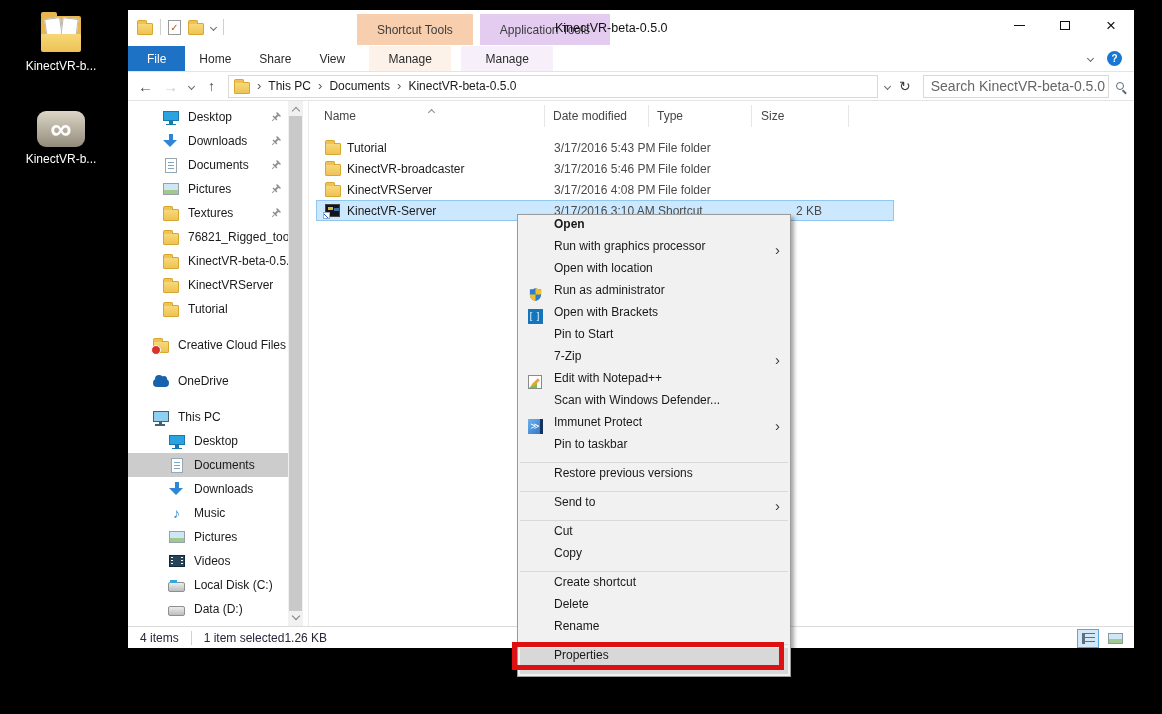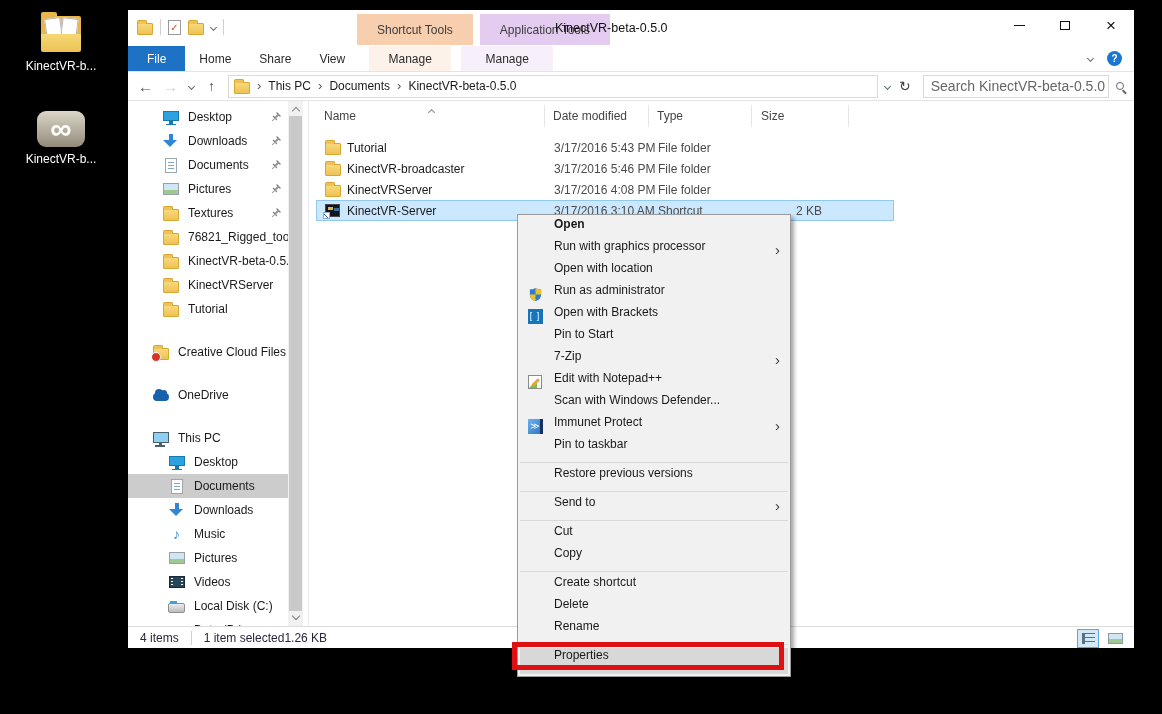--- a/index.html
+++ b/index.html
@@ -64,21 +64,21 @@
   .mag::after{content:"";position:absolute;width:5px;height:1.5px;background:#5a6a74;transform:rotate(45deg);left:5px;top:8px}
 
   
   .main{flex:1;display:flex;min-height:0;position:relative}
   .sidebar{width:181px;flex:none;position:relative;overflow:hidden;border-right:1px solid #ebebeb}
   .sblist{position:absolute;left:0;top:4px;width:161px}
   .sbi{height:24px;display:flex;align-items:center;gap:9px;padding-left:24px;position:relative}
   .sbi.ind1{padding-left:34px}
   .sbi.ind2{padding-left:40px}
   .sbi.sel{background:#cccccc}
-  .sbi.mt{margin-top:19px}
+  .sbi.mt{margin-top:12px}
   .sblabel{white-space:nowrap;overflow:hidden}
   .pin{position:absolute;right:8px;top:7px;line-height:0}
   .sbar{position:absolute;right:5px;top:0;bottom:0;width:15px;background:#f1f1f1;display:flex;flex-direction:column;align-items:center;justify-content:space-between;padding:4px 0}
   .sbthumb{position:absolute;left:1px;right:1px;top:15px;bottom:15px;background:#c9c9c9}
   .sbar .cv{border-color:#7a7a7a;position:relative;z-index:2}
   .sbar .cv.up{transform:rotate(-135deg);margin-top:3px}
   .sbar .cv.down{margin-bottom:3px}
 
   
   .sbicon{width:17px;display:flex;justify-content:center;flex:none}

